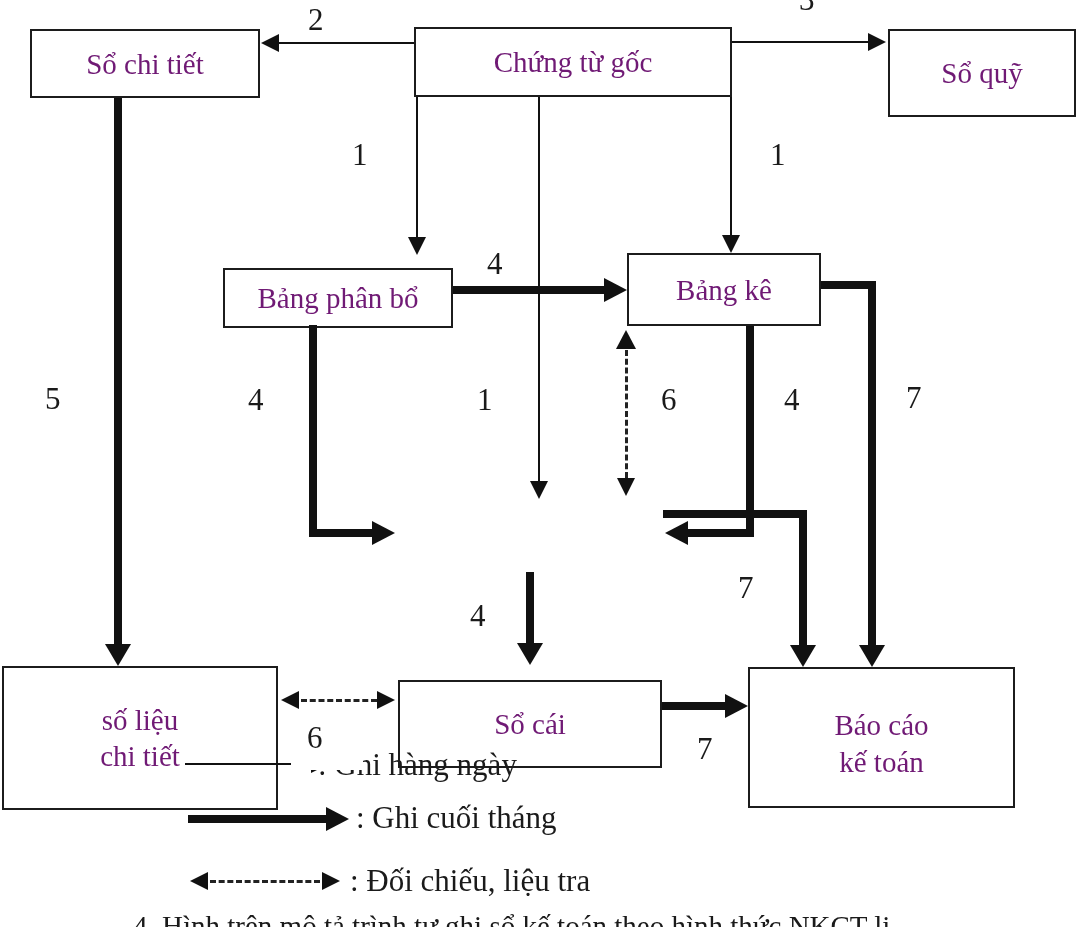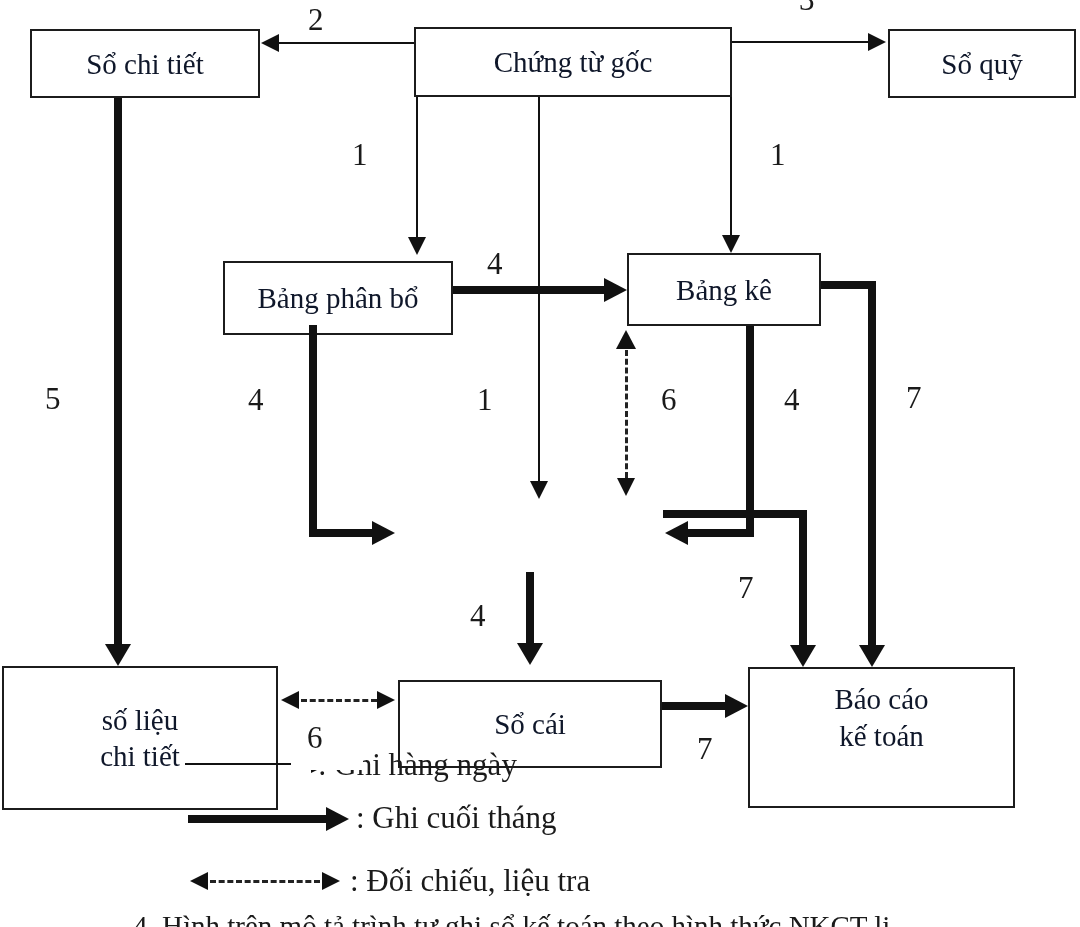--- a/index.html
+++ b/index.html
@@ -4,24 +4,24 @@
 <style>
   html,body{margin:0;padding:0;background:#fff;}
   #page{
     position:relative;width:1080px;height:927px;overflow:hidden;
     background:#fff;color:#1a1a1a;
     font-family:"Liberation Serif","DejaVu Serif",serif;
   }
   .node{
     position:absolute;background:#fff;border:2px solid #1c1c1c;
     display:flex;align-items:center;justify-content:center;
-    font-size:29px;line-height:34px;color:#0f172a;text-align:center;
+    font-size:29px;line-height:34px;color:#701a75;text-align:center;
     box-sizing:border-box;z-index:1;
   }
-  .node.top-align{align-items:flex-start;}
+  .node.top-align{align-items:center;}
   .ln{position:absolute;background:#111;z-index:2;}
   .dash-v{position:absolute;width:0;border-left:3px dashed #222;z-index:2;}
   .dash-h{position:absolute;height:0;border-top:3px dashed #222;z-index:2;}
   .ah{position:absolute;width:0;height:0;z-index:2;}
   
   .ah.t-down{border-left:9px solid transparent;border-right:9px solid transparent;border-top:18px solid #111;}
   .ah.t-up{border-left:10px solid transparent;border-right:10px solid transparent;border-bottom:19px solid #111;}
   .ah.t-left{border-top:9px solid transparent;border-bottom:9px solid transparent;border-right:18px solid #111;}
   .ah.t-right{border-top:9px solid transparent;border-bottom:9px solid transparent;border-left:18px solid #111;}
   
@@ -36,23 +36,23 @@
 </style>
 </head>
 <body>
 
 <div id="page">
 
   <div class="node" style="left:30px;top:29px;width:230px;height:69px;">Sổ chi tiết</div>
 
   <div class="node" style="left:414px;top:27px;width:318px;height:70px;text-align:right;">Chứng từ gốc</div>
 
-  <div class="node" style="left:888px;top:29px;width:188px;height:69px;">Sổ quỹ</div>
+  <div class="node" style="left:888px;top:29px;width:188px;height:88px;">Sổ quỹ</div>
 
-  <div class="node" style="left:223px;top:261px;width:230px;height:74px;">Bảng phân bổ</div>
+  <div class="node" style="left:223px;top:268px;width:230px;height:60px;">Bảng phân bổ</div>
 
   <div class="node" style="left:627px;top:253px;width:194px;height:73px;">Bảng kê</div>
 
 
   <div class="node" style="left:2px;top:666px;width:276px;height:144px;">
     <div style="line-height:36px;">
       <div>số liệu</div>
       <div>chi tiết</div>
     </div>
   </div>

